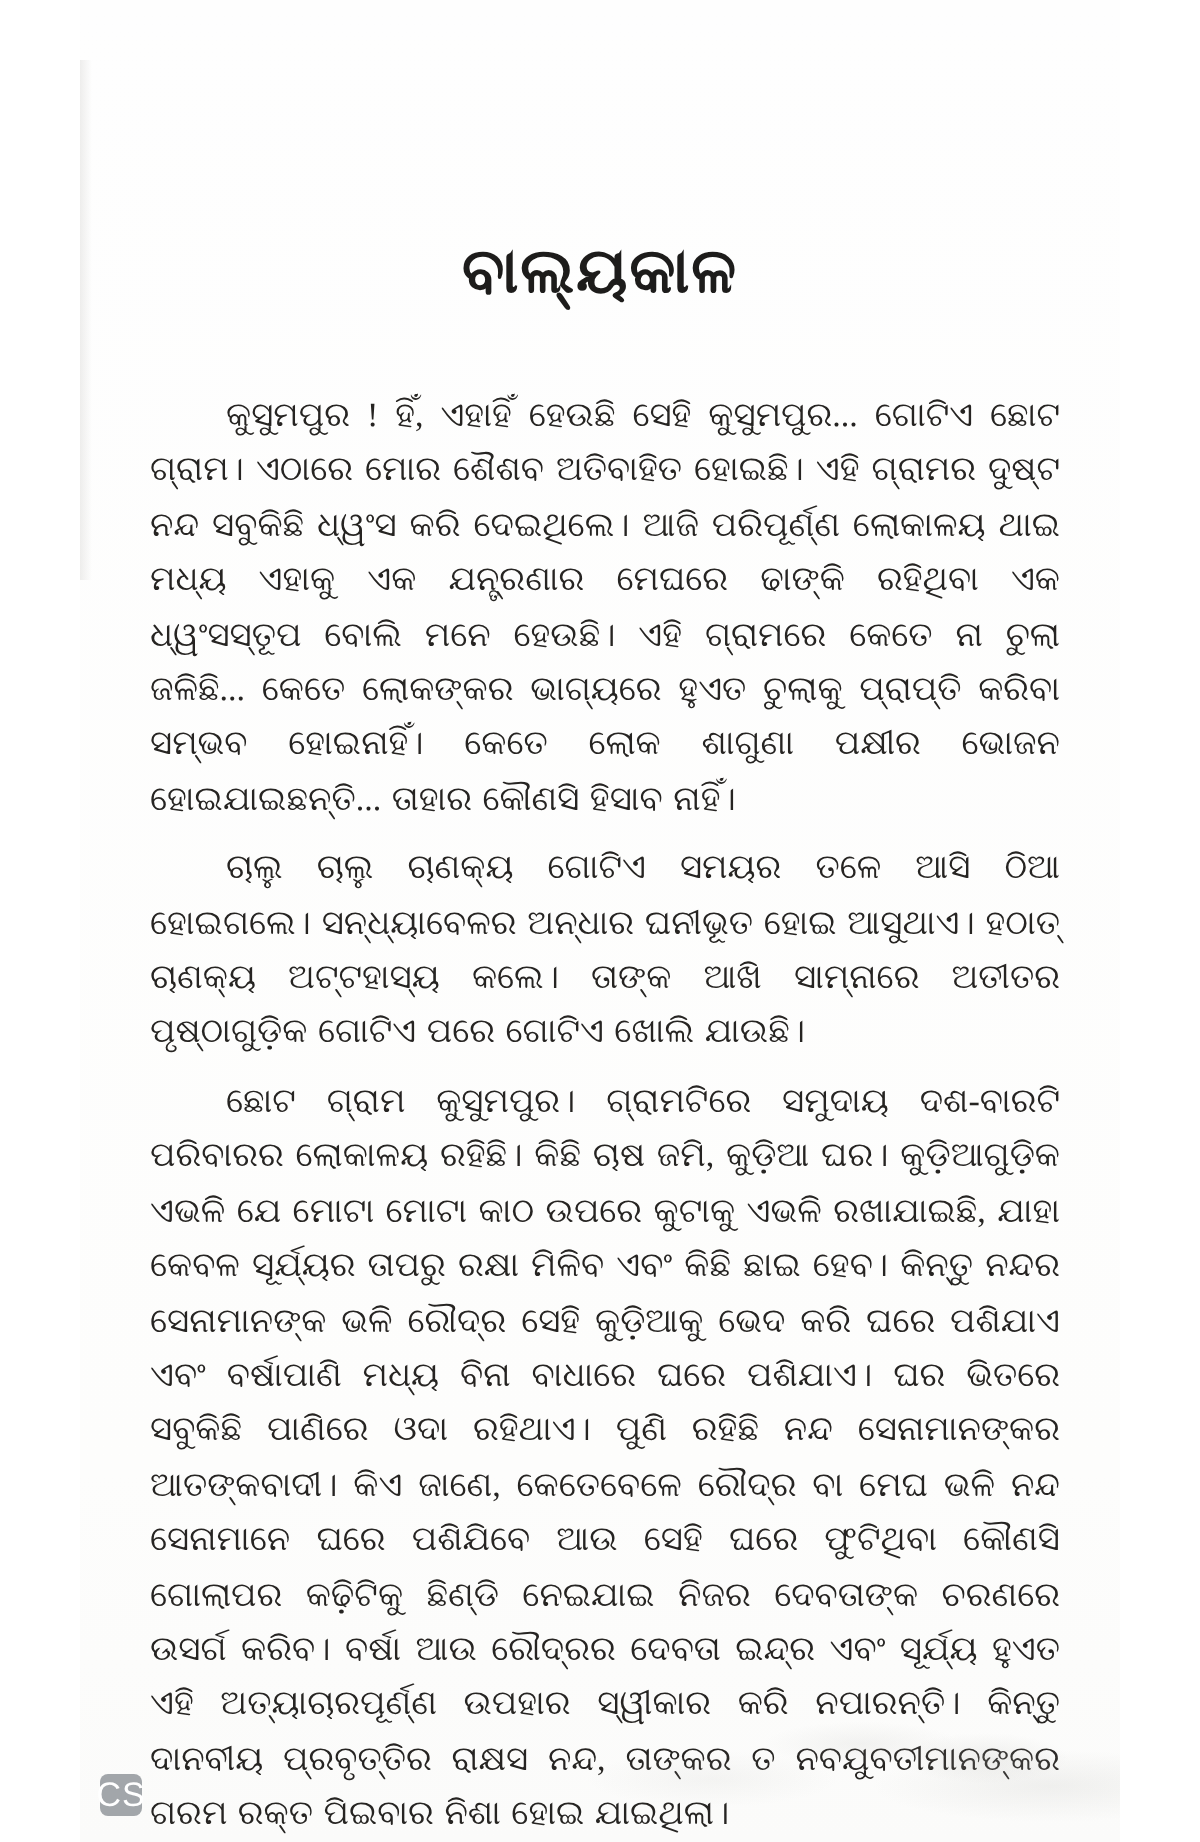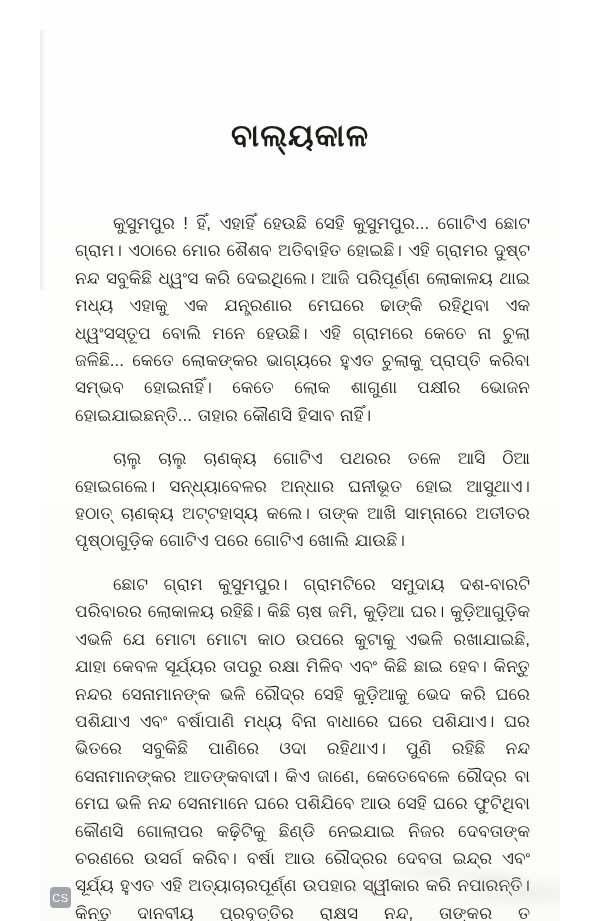--- a/index.html
+++ b/index.html
@@ -47,44 +47,45 @@
     text-align: center;
     font-size: 31px;
     font-weight: 700;
     letter-spacing: 1px;
     color: #1d1c1b;
   }
   .body-text {
     padding: 40px 30px 0 35px;
   }
   .body-text p {
-    margin: 16px 0 7px 0;
+    margin: 0 0 7px 0;
     font-size: 17px;
     line-height: 27.4px;
     text-align: justify;
     text-indent: 38px;
     color: #262422;
     word-spacing: 1px;
+    font-family: Liberation Serif, serif;
   }
   .watermark {
     position: absolute;
     left: 10px;
     bottom: 13px;
     display: flex;
     align-items: center;
     gap: 7px;
     user-select: none;
   }
   .watermark .badge {
     width: 21px;
     height: 21px;
     border-radius: 4px;
     background: #a2a6aa;
     color: #ffffff;
-    font-size: 11px;
+    font-size: 17px;
     font-weight: 400;
     display: flex;
     align-items: center;
     justify-content: center;
     letter-spacing: 0.5px;
   }
   .watermark .label {
     font-size: 13.5px;
     color: #c4c7ca;
     letter-spacing: 0.2px;
@@ -94,21 +95,21 @@
 <body>
 
 <div class="page">
 
   <div class="scan-edge-left"></div>
 
   <h1 class="title">ବାଲ୍ୟକାଳ</h1>
 
   <div class="body-text">
     <p>କୁସୁମପୁର ! ହିଁ, ଏହାହିଁ ହେଉଛି ସେହି କୁସୁମପୁର... ଗୋଟିଏ ଛୋଟ ଗ୍ରାମ। ଏଠାରେ ମୋର ଶୈଶବ ଅତିବାହିତ ହୋଇଛି। ଏହି ଗ୍ରାମର ଦୁଷ୍ଟ ନନ୍ଦ ସବୁକିଛି ଧ୍ୱଂସ କରି ଦେଇଥିଲେ। ଆଜି ପରିପୂର୍ଣ୍ଣ ଲୋକାଳୟ ଥାଇ ମଧ୍ୟ ଏହାକୁ ଏକ ଯନ୍ତ୍ରଣାର ମେଘରେ ଢାଙ୍କି ରହିଥିବା ଏକ ଧ୍ୱଂସସ୍ତୂପ ବୋଲି ମନେ ହେଉଛି। ଏହି ଗ୍ରାମରେ କେତେ ନା ଚୁଲା ଜଳିଛି... କେତେ ଲୋକଙ୍କର ଭାଗ୍ୟରେ ହୁଏତ ଚୁଲାକୁ ପ୍ରାପ୍ତି କରିବା ସମ୍ଭବ ହୋଇନାହିଁ। କେତେ ଲୋକ ଶାଗୁଣା ପକ୍ଷୀର ଭୋଜନ ହୋଇଯାଇଛନ୍ତି... ତାହାର କୌଣସି ହିସାବ ନାହିଁ।</p>
-    <p>ଚାଲୁ ଚାଲୁ ଚାଣକ୍ୟ ଗୋଟିଏ ପଥରର ତଳେ ଆସି ଠିଆ ହୋଇଗଲେ। ସନ୍ଧ୍ୟାବେଳର ଅନ୍ଧାର ଘନୀଭୂତ ହୋଇ ଆସୁଥାଏ। ହଠାତ୍ ଚାଣକ୍ୟ ଅଟ୍ଟହାସ୍ୟ କଲେ। ତାଙ୍କ ଆଖି ସାମ୍ନାରେ ଅତୀତର ପୃଷ୍ଠାଗୁଡ଼ିକ ଗୋଟିଏ ପରେ ଗୋଟିଏ ଖୋଲି ଯାଉଛି।</p>
+    <p>ଚାଲୁ ଚାଲୁ ଚାଣକ୍ୟ ଗୋଟିଏ ସମୟର ତଳେ ଆସି ଠିଆ ହୋଇଗଲେ। ସନ୍ଧ୍ୟାବେଳର ଅନ୍ଧାର ଘନୀଭୂତ ହୋଇ ଆସୁଥାଏ। ହଠାତ୍ ଚାଣକ୍ୟ ଅଟ୍ଟହାସ୍ୟ କଲେ। ତାଙ୍କ ଆଖି ସାମ୍ନାରେ ଅତୀତର ପୃଷ୍ଠାଗୁଡ଼ିକ ଗୋଟିଏ ପରେ ଗୋଟିଏ ଖୋଲି ଯାଉଛି।</p>
     <p>ଛୋଟ ଗ୍ରାମ କୁସୁମପୁର। ଗ୍ରାମଟିରେ ସମୁଦାୟ ଦଶ-ବାରଟି ପରିବାରର ଲୋକାଳୟ ରହିଛି। କିଛି ଚାଷ ଜମି, କୁଡ଼ିଆ ଘର। କୁଡ଼ିଆଗୁଡ଼ିକ ଏଭଳି ଯେ ମୋଟା ମୋଟା କାଠ ଉପରେ କୁଟାକୁ ଏଭଳି ରଖାଯାଇଛି, ଯାହା କେବଳ ସୂର୍ଯ୍ୟର ତାପରୁ ରକ୍ଷା ମିଳିବ ଏବଂ କିଛି ଛାଇ ହେବ। କିନ୍ତୁ ନନ୍ଦର ସେନାମାନଙ୍କ ଭଳି ରୌଦ୍ର ସେହି କୁଡ଼ିଆକୁ ଭେଦ କରି ଘରେ ପଶିଯାଏ ଏବଂ ବର୍ଷାପାଣି ମଧ୍ୟ ବିନା ବାଧାରେ ଘରେ ପଶିଯାଏ। ଘର ଭିତରେ ସବୁକିଛି ପାଣିରେ ଓଦା ରହିଥାଏ। ପୁଣି ରହିଛି ନନ୍ଦ ସେନାମାନଙ୍କର ଆତଙ୍କବାଦୀ। କିଏ ଜାଣେ, କେତେବେଳେ ରୌଦ୍ର ବା ମେଘ ଭଳି ନନ୍ଦ ସେନାମାନେ ଘରେ ପଶିଯିବେ ଆଉ ସେହି ଘରେ ଫୁଟିଥିବା କୌଣସି ଗୋଲାପର କଢ଼ିଟିକୁ ଛିଣ୍ଡି ନେଇଯାଇ ନିଜର ଦେବତାଙ୍କ ଚରଣରେ ଉସର୍ଗ କରିବ। ବର୍ଷା ଆଉ ରୌଦ୍ରର ଦେବତା ଇନ୍ଦ୍ର ଏବଂ ସୂର୍ଯ୍ୟ ହୁଏତ ଏହି ଅତ୍ୟାଚାରପୂର୍ଣ୍ଣ ଉପହାର ସ୍ୱୀକାର କରି ନପାରନ୍ତି। କିନ୍ତୁ ଦାନବୀୟ ପ୍ରବୃତ୍ତିର ରାକ୍ଷସ ନନ୍ଦ, ତାଙ୍କର ତ ନବଯୁବତୀମାନଙ୍କର ଗରମ ରକ୍ତ ପିଇବାର ନିଶା ହୋଇ ଯାଇଥିଲା।</p>
     <p>ଚାଣକ୍ୟଙ୍କ ପିତା ଚଣକ ବ୍ରାହ୍ମଣ ଥିଲେ। ସନ୍ତୁଷ୍ଟିର ପ୍ରତିମୂର୍ତ୍ତି, ନିତାନ୍ତ ଧର୍ମନିଷ୍ଠ ବ୍ରାହ୍ମଣ ! ସିଏ ଜୀବନରେ କେବେବି ନିଜର ପ୍ରୟୋଜନ ନିମିତ୍ତ କାହାରି ଆଗରେ ହାତ ବଢ଼ାଇ ନଥିଲେ। କର୍ମକାଣ୍ଡ ଦ୍ୱାରା ସିଏ ନିଜ ଜୀବନକୁ ବହୁତ କଷ୍ଟରେ ଅତିବାହିତ କରୁଥିଲେ। ଆଉ ଠିକ୍ ସେହି ସମୟରେ ଚାଣକ୍ୟର ଜନ୍ମ ହେଲା ! ଠିକ୍ ଯେମିତି ପଥରର ଫାଟଳ ଭିତର ଦେଇ ଗୋଟିଏ ହାଲୁକା କିରଣ</p>
   </div>
 
   <div class="scan-noise"></div>
 
   <div class="watermark">
     <span class="badge">CS</span>
   </div>
 

